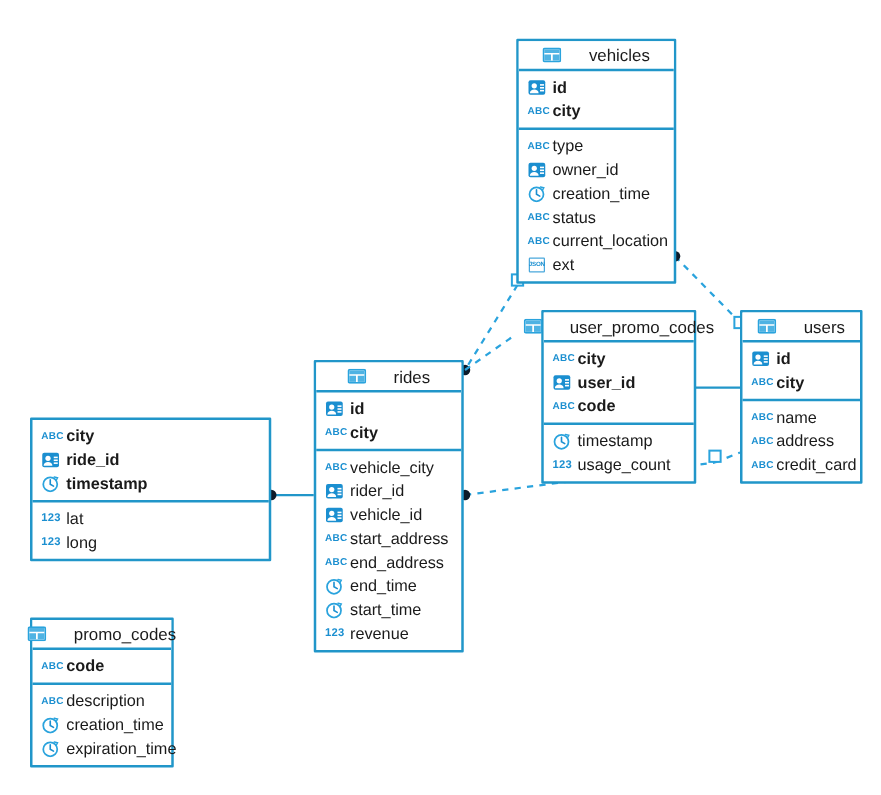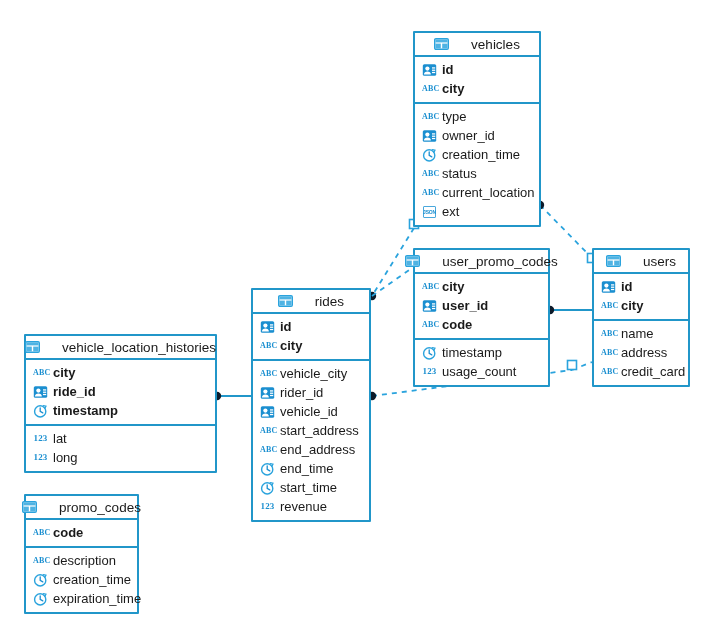--- a/index.html
+++ b/index.html
@@ -68,21 +68,21 @@
   }
   
   .icon {
     flex: 0 0 auto;
     display: inline-block;
     line-height: 0;
   }
   .icon svg { display: block; }
   .txt-icon {
     flex: 0 0 auto;
-    font-family: Liberation Serif, serif;
+    font-family: Liberation Sans, sans-serif;
     font-size: 8px;
     font-weight: bold;
     color: #1b8fd0;
     letter-spacing: 0.2px;
     width: 15px;
     text-align: center;
     line-height: 1;
   }
   .txt-icon.num {
     font-size: 9px;
@@ -223,21 +223,21 @@
         </div>
         <div class="field">
           <span class="json-icon">
             <span class="jbox"></span>
             <span class="jtxt">JSON</span>
           </span>
           <span class="field-label">ext</span>
         </div>
       </div>
     </div>
-    <div class="entity" style="left: 413px; top: 248px; width: 137px;">
+    <div class="entity" style="left: 433px; top: 248px; width: 124px;">
       <div class="entity-header">
         <span class="icon">
           <svg width="15" height="12" viewBox="0 0 15 12">
             <rect x="0.7" y="0.7" width="13.6" height="10.6" rx="1.2" fill="#ffffff" stroke="#2aa3dd" stroke-width="1.4"></rect>
             <rect x="1.4" y="1.4" width="12.2" height="3.0" fill="#4fb3e3"></rect>
             <rect x="1.4" y="5.6" width="5.4" height="4.9" fill="#4fb3e3"></rect>
             <rect x="8.2" y="5.6" width="5.4" height="4.9" fill="#4fb3e3"></rect>
           </svg>
         </span>
         <span class="entity-title">user_promo_codes</span>
@@ -418,31 +418,20 @@
           </span>
           <span class="field-label">start_time</span>
         </div>
         <div class="field">
           <span class="txt-icon num">123</span>
           <span class="field-label">revenue</span>
         </div>
       </div>
     </div>
     <div class="entity" style="left: 24px; top: 334px; width: 193px;">
-      <div class="entity-header">
-        <span class="icon">
-          <svg width="15" height="12" viewBox="0 0 15 12">
-            <rect x="0.7" y="0.7" width="13.6" height="10.6" rx="1.2" fill="#ffffff" stroke="#2aa3dd" stroke-width="1.4"></rect>
-            <rect x="1.4" y="1.4" width="12.2" height="3.0" fill="#4fb3e3"></rect>
-            <rect x="1.4" y="5.6" width="5.4" height="4.9" fill="#4fb3e3"></rect>
-            <rect x="8.2" y="5.6" width="5.4" height="4.9" fill="#4fb3e3"></rect>
-          </svg>
-        </span>
-        <span class="entity-title">vehicle_location_histories</span>
-      </div>
       <div class="field-group">
         <div class="field pk">
           <span class="txt-icon">ABC</span>
           <span class="field-label">city</span>
         </div>
         <div class="field pk">
           <span class="icon">
             <svg width="15" height="14" viewBox="0 0 15 14">
               <rect x="0.8" y="1.2" width="13.4" height="11.6" rx="1.6" fill="#1b8fd0"></rect>
               <circle cx="5.4" cy="5.6" r="2.1" fill="#ffffff"></circle>

